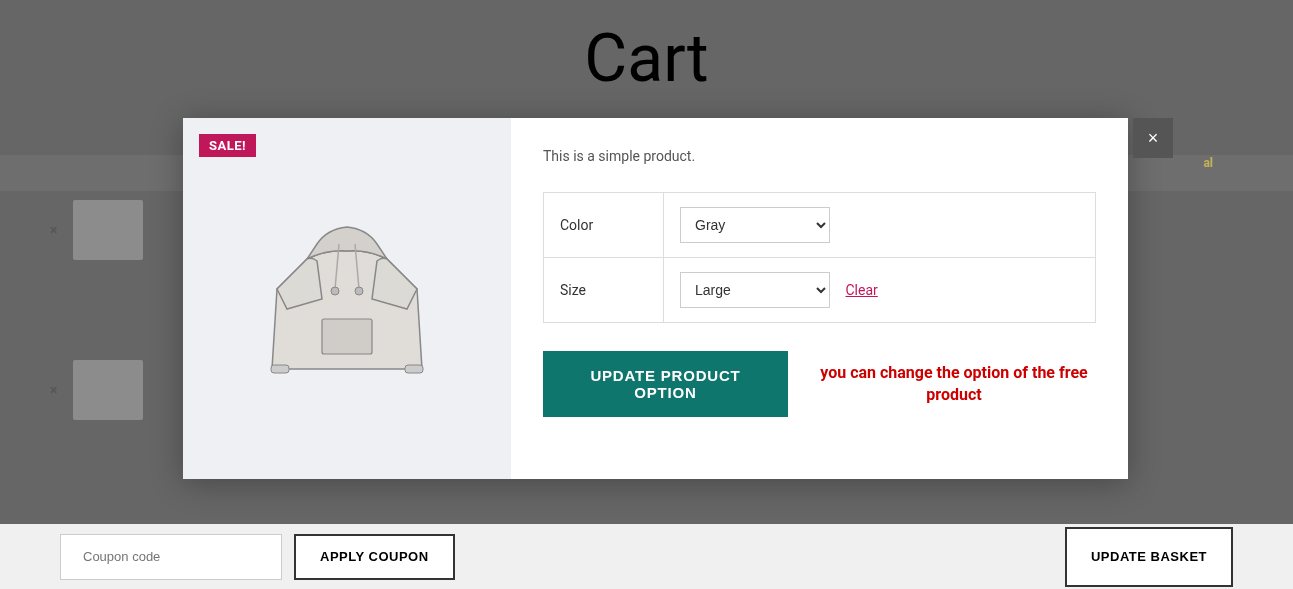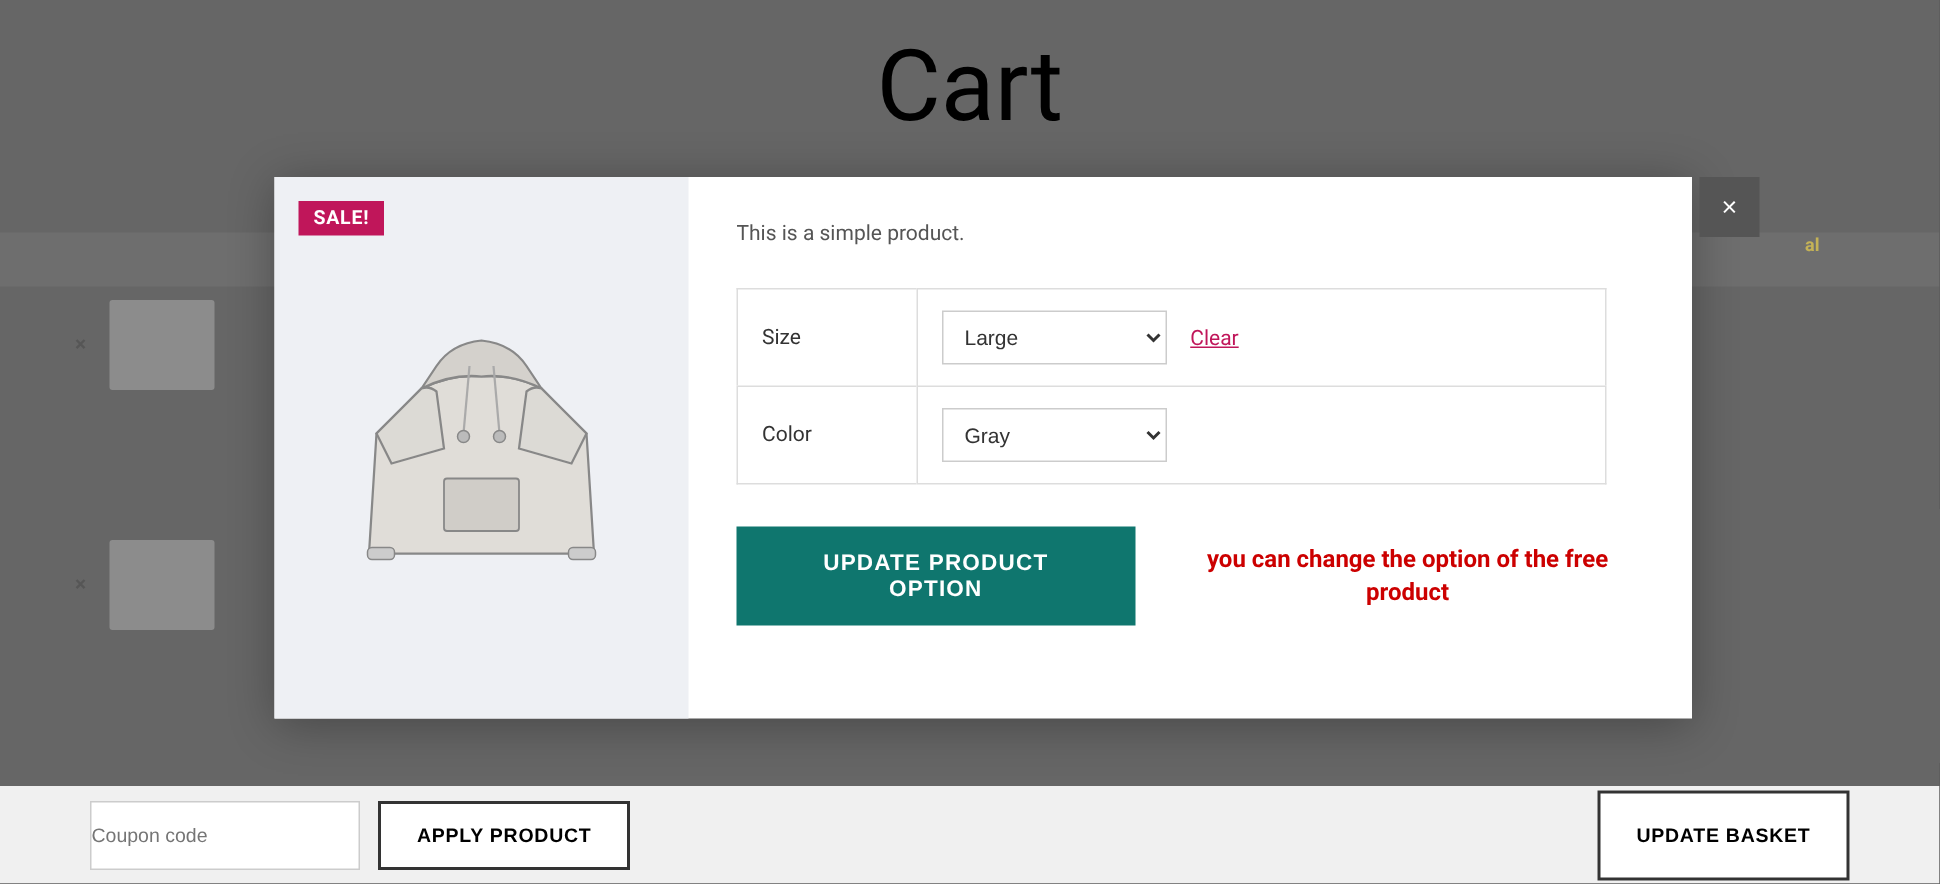--- a/index.html
+++ b/index.html
@@ -52,21 +52,21 @@
       gap: 12px;
       justify-content: space-between;
     }
     .footer-left {
       display: flex;
       align-items: center;
       gap: 12px;
     }
     .coupon-input {
       border: 1px solid #ccc;
-      padding: 10px 0;
+      padding: 10px 22px;
       font-size: 13px;
       color: #aaa;
       background: white;
       min-width: 180px;
       height: 46px;
     }
     .apply-coupon-btn {
       border: 2px solid #333;
       background: white;
       padding: 10px 24px;
@@ -112,21 +112,21 @@
       border: none;
       font-size: 18px;
       cursor: pointer;
       display: flex;
       align-items: center;
       justify-content: center;
     }
 
     
     .modal-image-section {
-      width: 276px;
+      width: 328px;
       flex-shrink: 0;
       background: #eef0f4;
       position: relative;
       display: flex;
       align-items: center;
       justify-content: center;
     }
 
     .sale-badge {
       position: absolute;
@@ -255,21 +255,21 @@
     <span class="bg-x">×</span>
     <div class="bg-thumb" style="background:#bbb;"></div>
   </div>
 
   <div style="position:absolute; top:156px; right:80px; font-size:12px; color:#fde047; opacity:0.6; font-weight:700;">al</div>
 </div>
 
 <div class="footer-bar">
   <div class="footer-left">
     <input class="coupon-input" type="text" placeholder="Coupon code" style="">
-    <button class="apply-coupon-btn">APPLY PRODUCT</button>
+    <button class="apply-coupon-btn">APPLY COUPON</button>
   </div>
   <button class="update-basket-btn">UPDATE BASKET</button>
 </div>
 
 <div class="modal">
 
   <button class="modal-close">×</button>
 
   <div class="modal-image-section">
     <div class="sale-badge">SALE!</div>
@@ -298,42 +298,42 @@
       <circle cx="102" cy="102" r="4" fill="#bbb" stroke="#888" stroke-width="1"></circle>
     </svg>
   </div>
 
   <div class="modal-content">
     <div class="product-desc">This is a simple product.</div>
 
     <table class="options-table">
       <tbody>
           <tr>
+        <td>Color</td>
+        <td>
+          <select class="color-select">
+            <option>Gray</option>
+            <option>Blue</option>
+            <option>Black</option>
+            <option>Red</option>
+          </select>
+        </td>
+      </tr>
+      <tr>
         <td>Size</td>
         <td>
           <select class="size-select">
             <option>Small</option>
             <option>Medium</option>
             <option selected="">Large</option>
             <option>XL</option>
           </select>
           <span class="clear-link">Clear</span>
         </td>
       </tr>
-      <tr>
-        <td>Color</td>
-        <td>
-          <select class="color-select">
-            <option>Gray</option>
-            <option>Blue</option>
-            <option>Black</option>
-            <option>Red</option>
-          </select>
-        </td>
-      </tr>
     </tbody>
       </table>
 
     <div class="modal-bottom">
       <button class="update-option-btn">UPDATE PRODUCT OPTION</button>
       <div class="free-product-note">you can change the option of the free product</div>
     </div>
   </div>
 </div>
 

